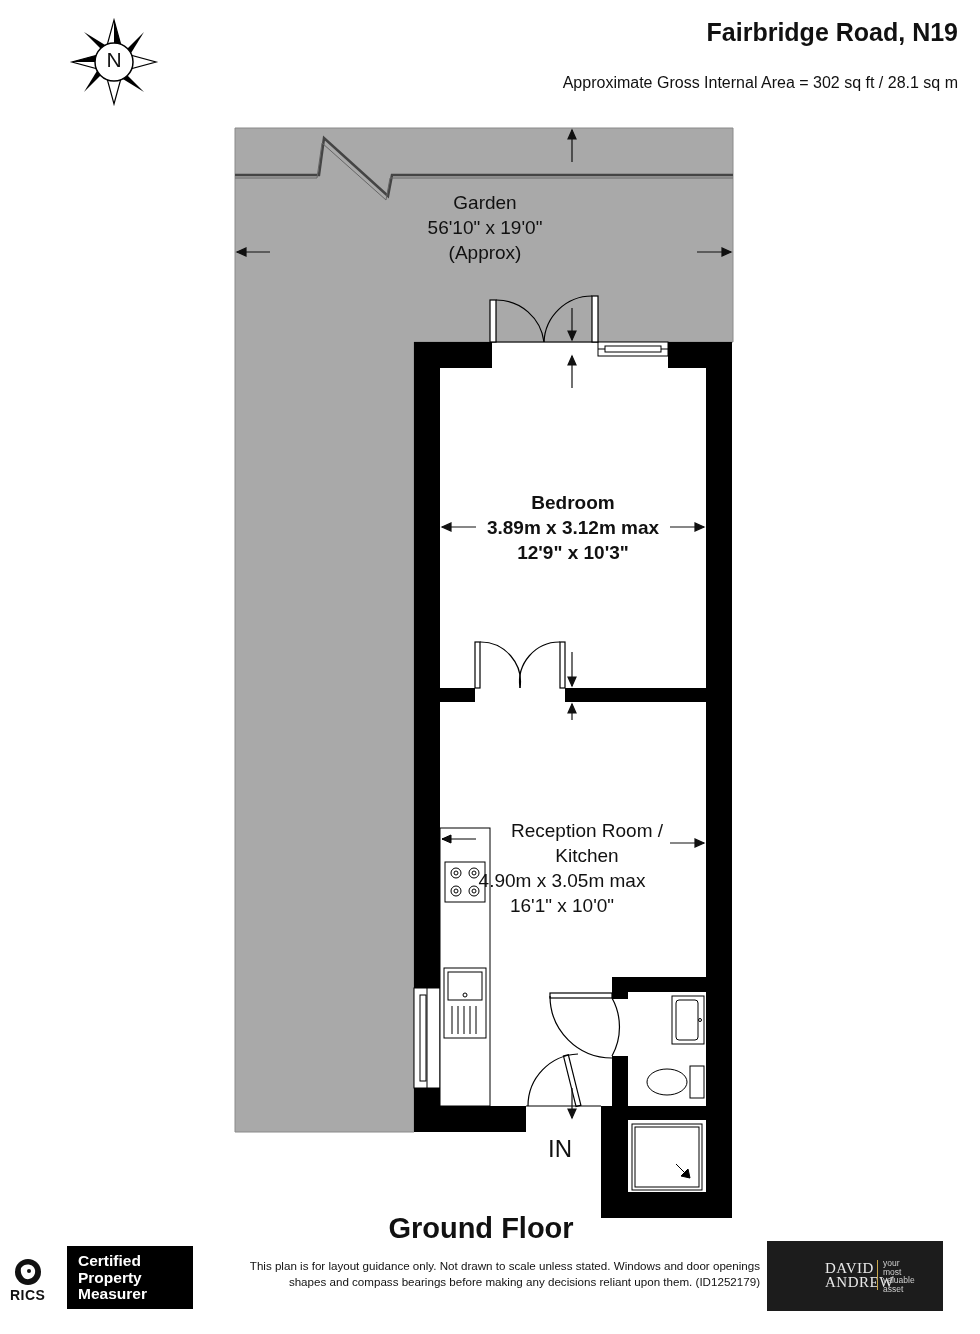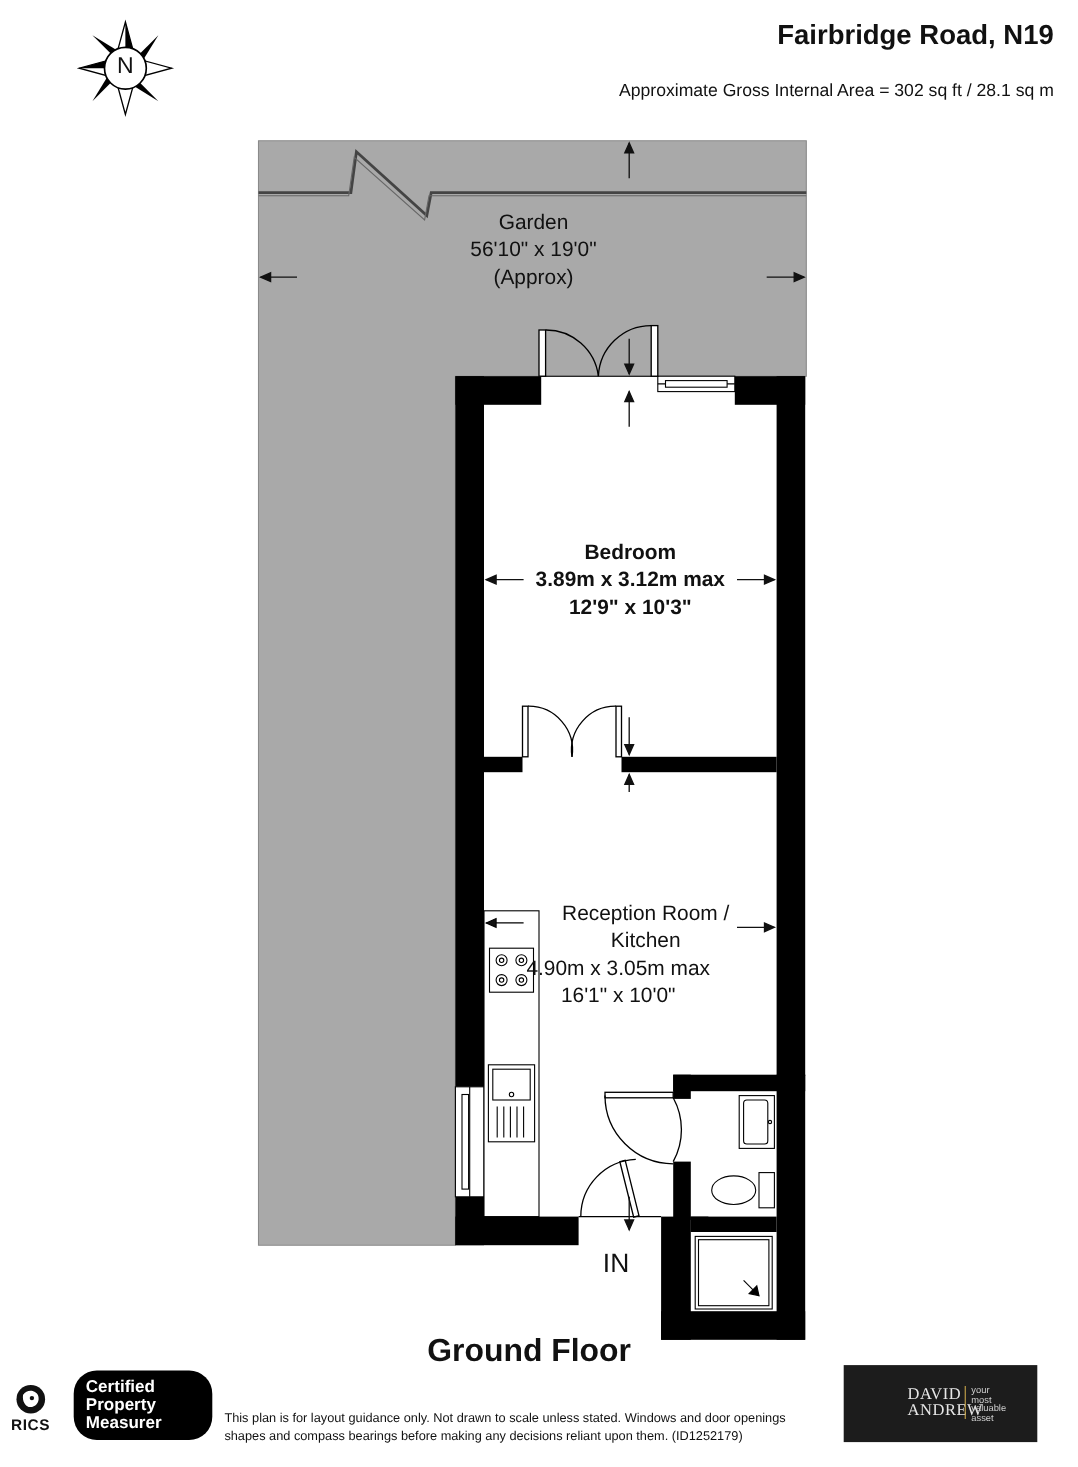--- a/index.html
+++ b/index.html
@@ -4,22 +4,22 @@
   <style>
     html, body { margin: 0; padding: 0; background: #ffffff; }
     body { width: 980px; height: 1334px; position: relative; overflow: hidden; font-family: "Liberation Sans", sans-serif; color: #111; }
     .abs { position: absolute; }
     #plan { position: absolute; left: 0; top: 0; }
     .title { right: 22px; top: 18px; font-size: 25px; font-weight: bold; text-align: right; white-space: nowrap; }
     .subtitle { right: 22px; top: 74px; font-size: 16px; text-align: right; white-space: nowrap; }
     .room-label { text-align: center; font-size: 19px; line-height: 25px; white-space: nowrap; }
     .floor-name { left: 0; width: 962px; text-align: center; top: 1212px; font-size: 29px; font-weight: bold; }
     .in-label { font-size: 24px; left: 548px; top: 1135px; }
-    .disclaimer { left: 204px; width: 556px; top: 1258px; font-size: 11.6px; line-height: 15.5px; text-align: left; margin-top: 24px; }
-    .cert { left: 67px; top: 1246px; width: 126px; height: 63px; background: #000; color: #fff; font-weight: bold; font-size: 15.5px; line-height: 16.5px; padding: 7px 0 0 11px; box-sizing: border-box; border-radius: 21px; }
+    .disclaimer { left: 204px; width: 556px; top: 1258px; font-size: 11.6px; line-height: 15.5px; text-align: right; }
+    .cert { left: 67px; top: 1246px; width: 126px; height: 63px; background: #000; color: #fff; font-weight: bold; font-size: 15.5px; line-height: 16.5px; padding: 7px 0 0 11px; box-sizing: border-box; }
     .rics-text { left: 10px; top: 1287px; font-size: 14px; font-weight: bold; letter-spacing: 0.5px; }
     .da-box { left: 767px; top: 1241px; width: 176px; height: 70px; background: #1c1c1c; color: #e8e8e8; }
     .da-name { position: absolute; left: 22px; top: 20px; font-family: "Liberation Serif", serif; font-size: 15px; line-height: 14px; letter-spacing: 0.5px; margin-left: 36px; }
     .da-sep { position: absolute; left: 110px; top: 19px; width: 1px; height: 30px; background: #c9a64a; }
     .da-tag { position: absolute; left: 116px; top: 18px; font-size: 8.5px; line-height: 8.5px; color: #cfcfcf; }
   </style>
 </head>
 <body>
 
 <svg id="plan" width="980" height="1334" viewBox="0 0 980 1334">

